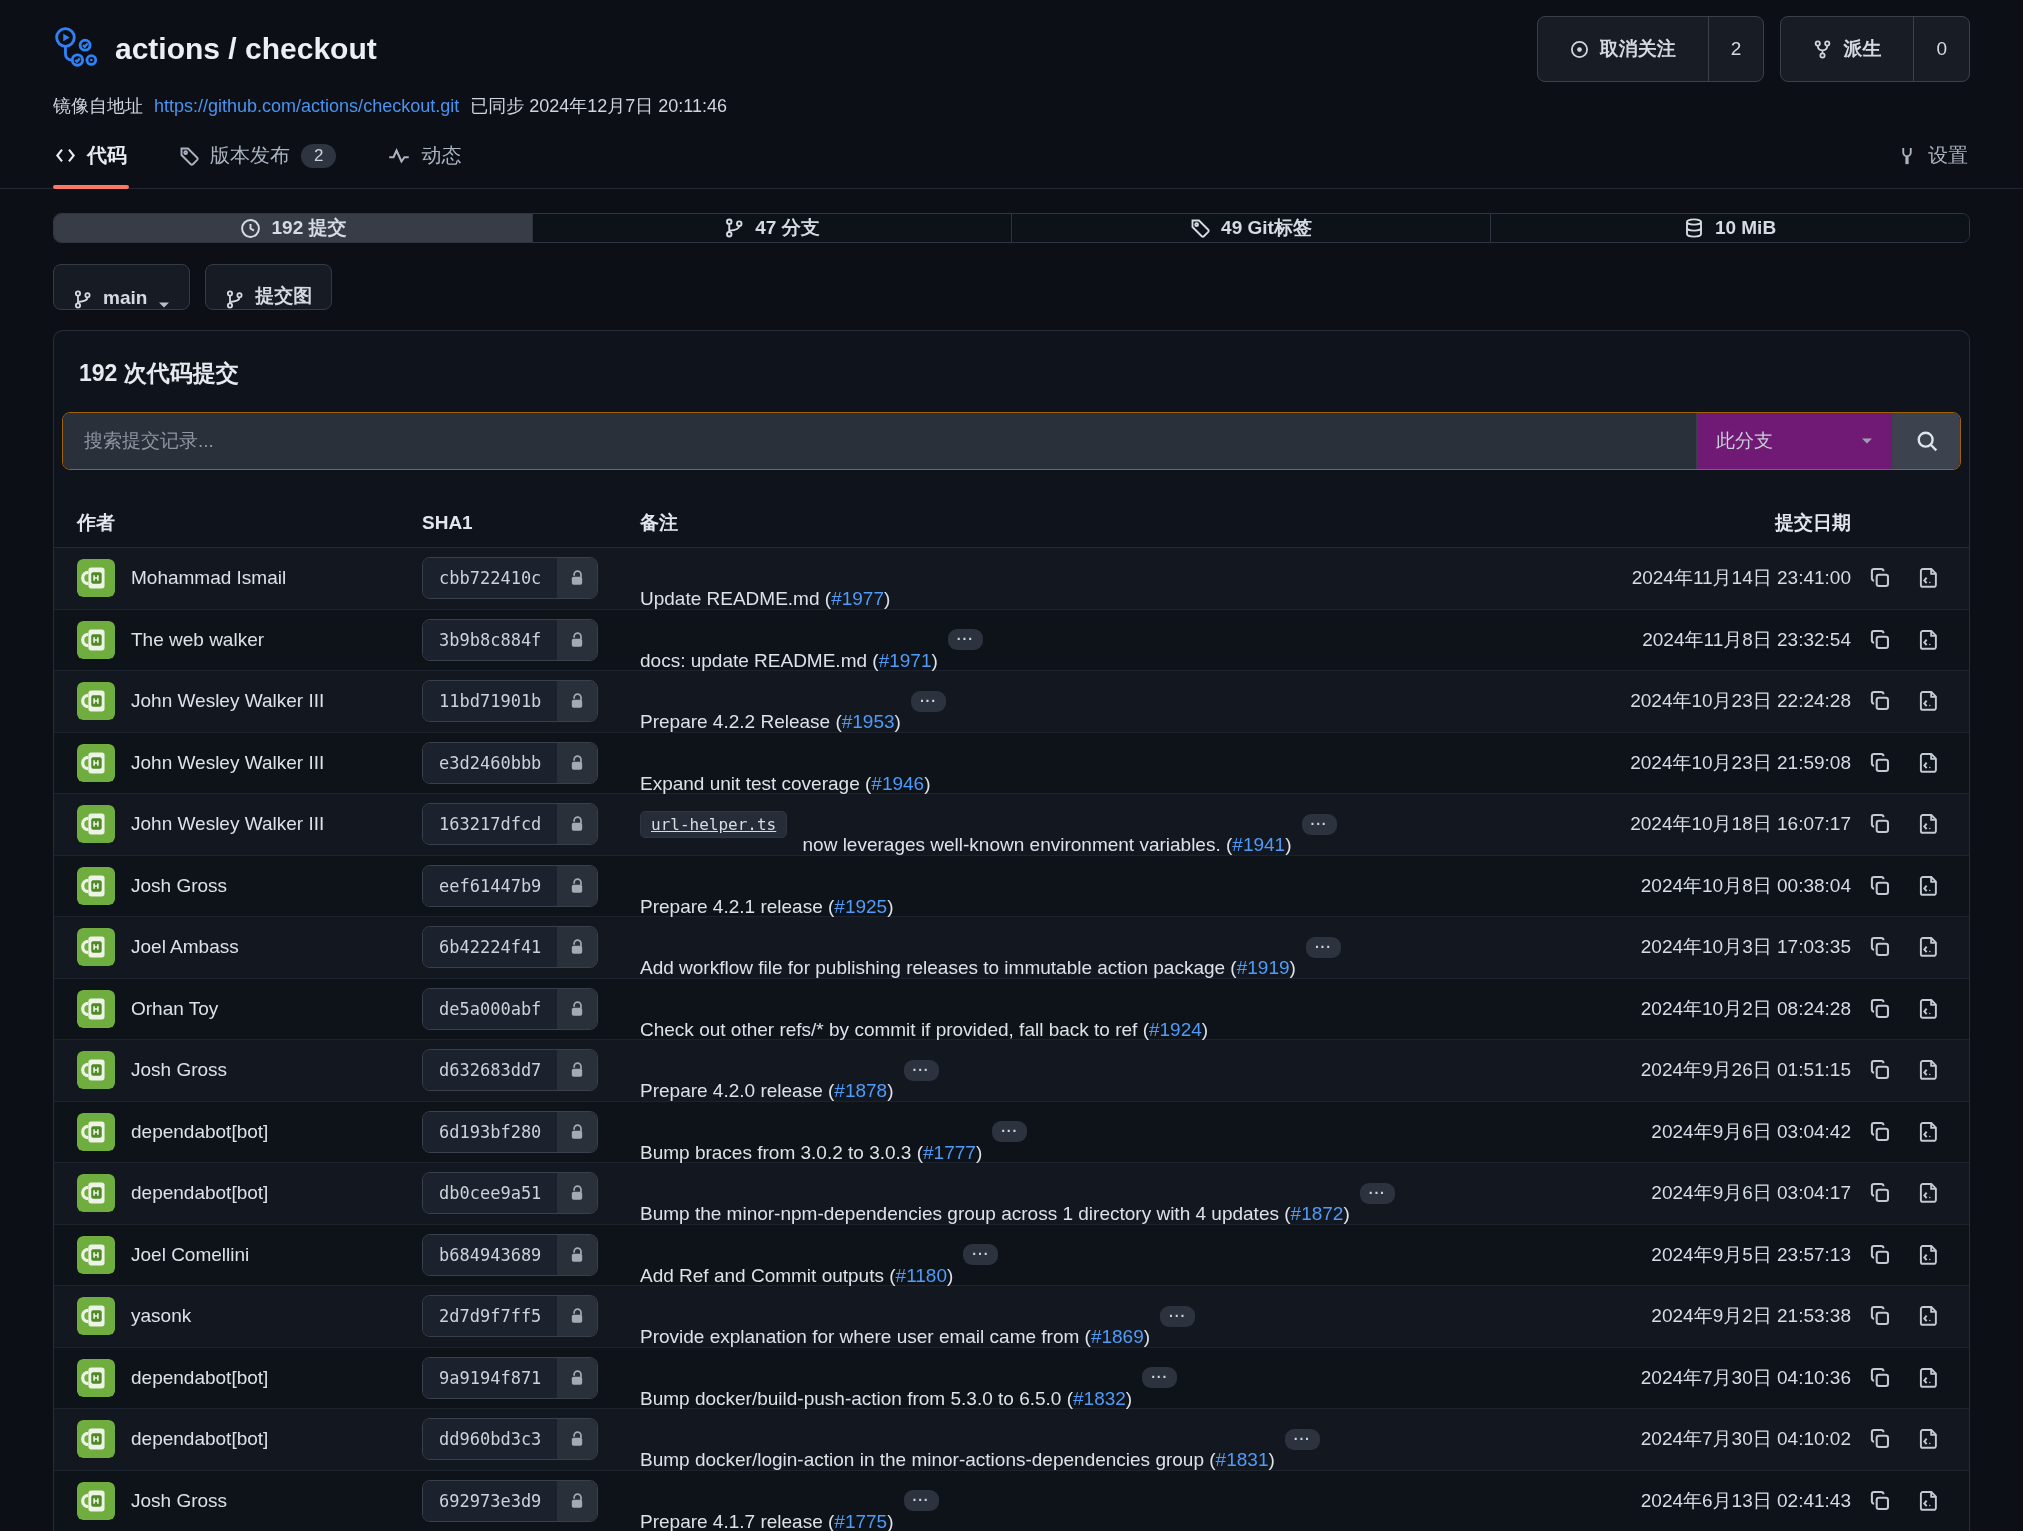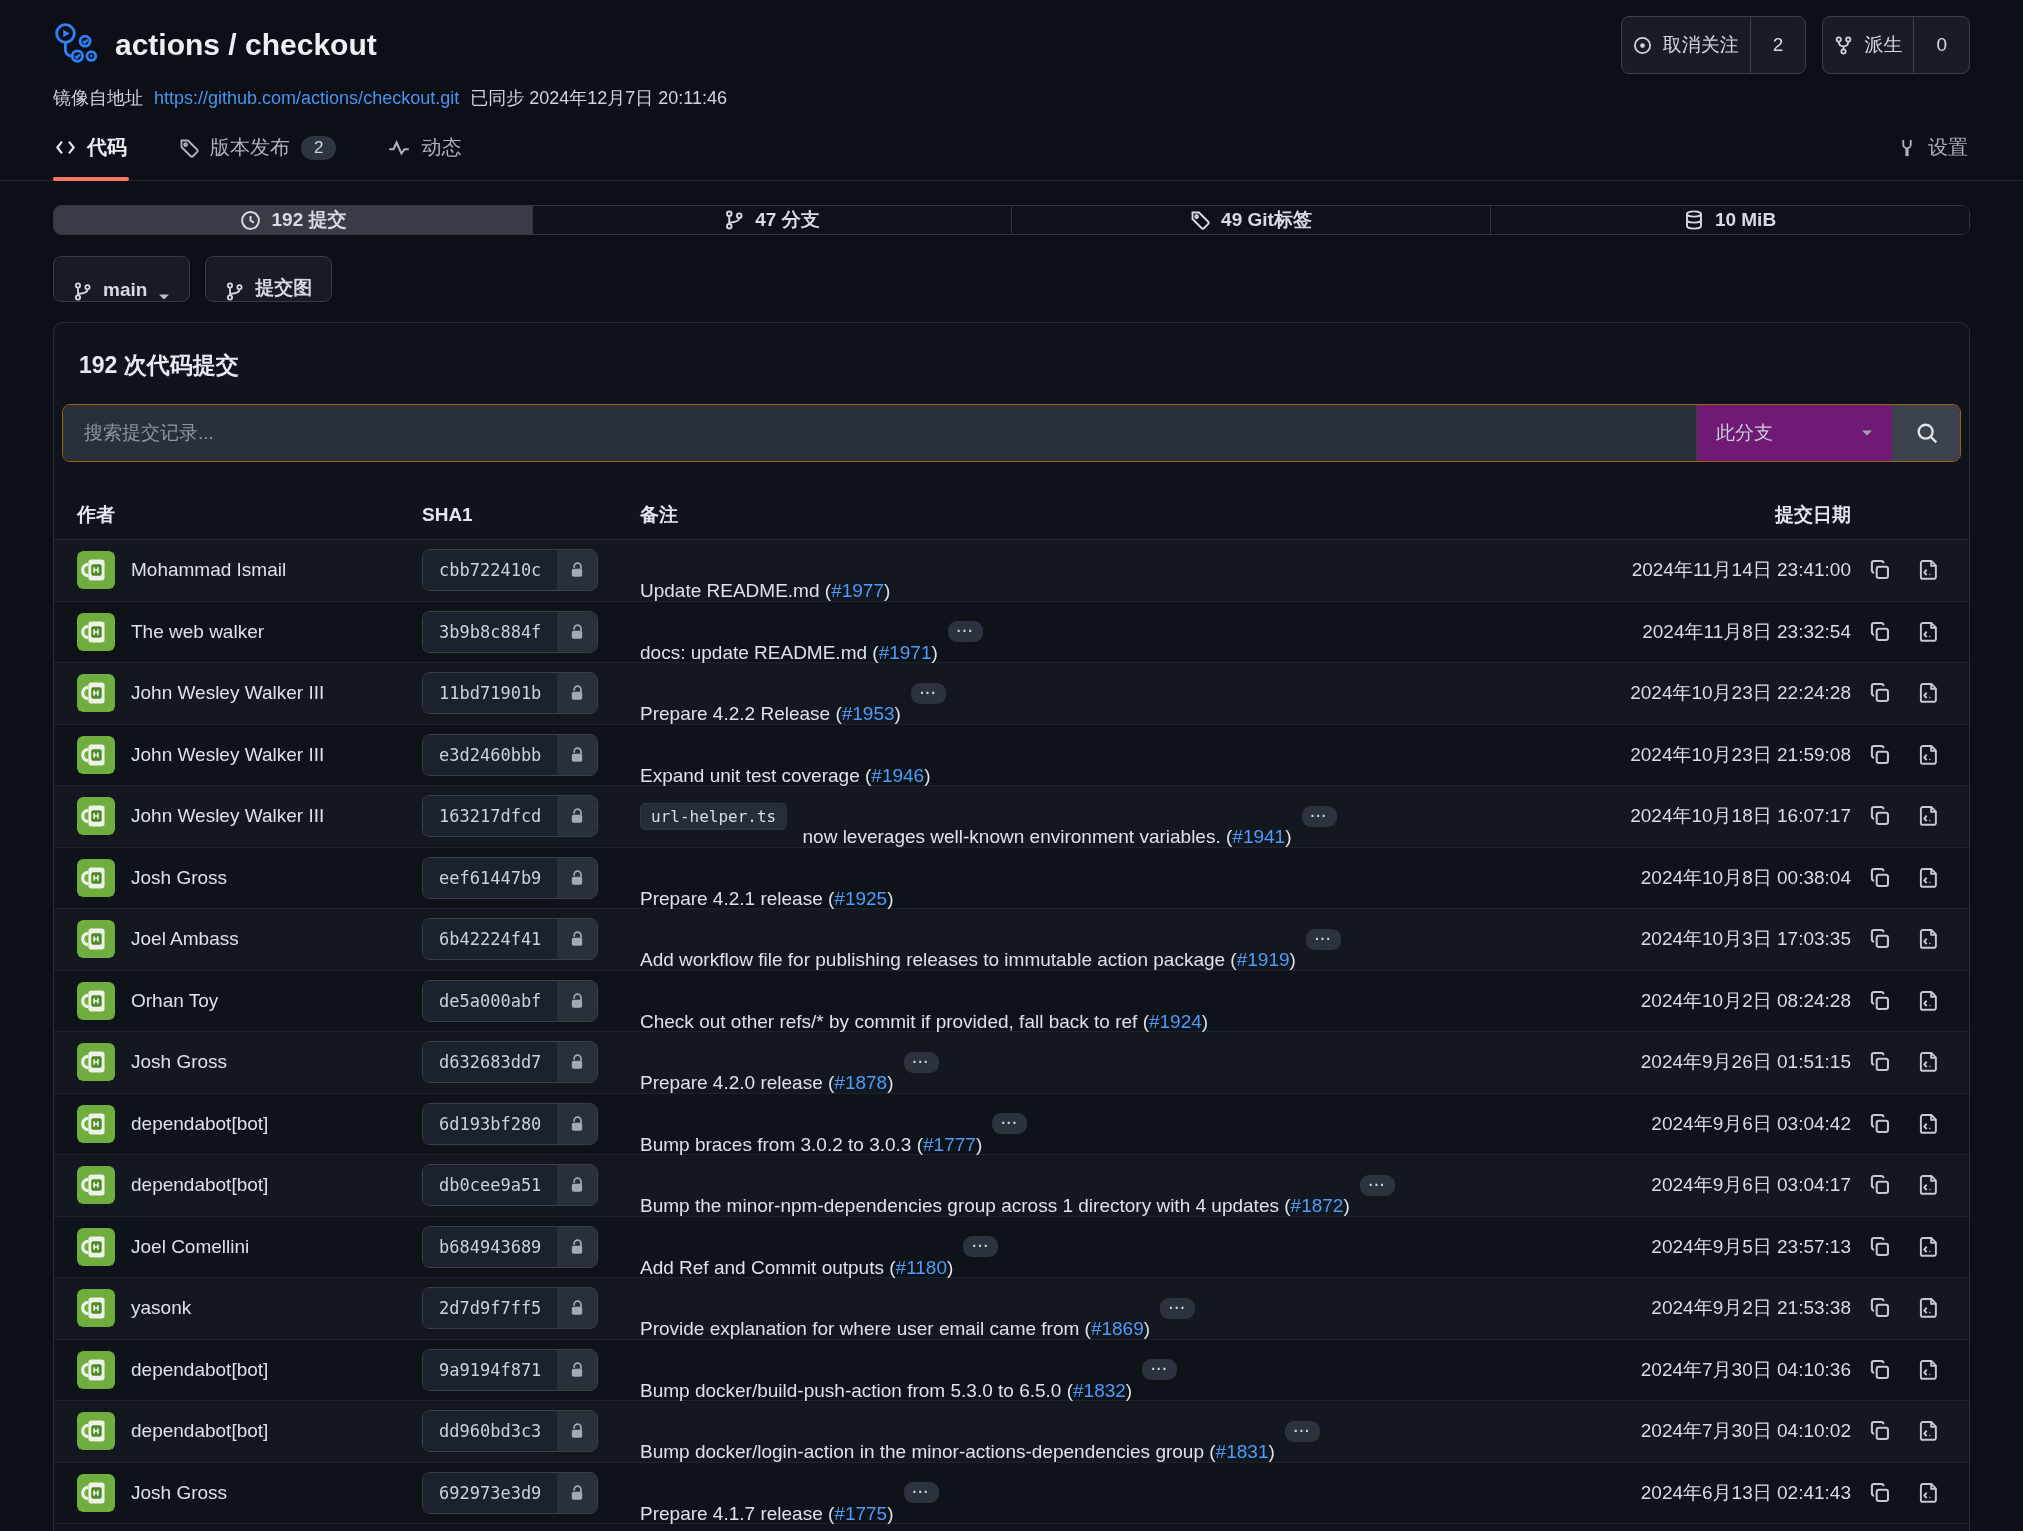--- a/index.html
+++ b/index.html
@@ -11,21 +11,21 @@
     color:#d5dae2;
     -webkit-font-smoothing:antialiased;
   }
   svg { display:block; }
 
   
   .top-header { display:flex; justify-content:space-between; align-items:center; padding:16px 53px 0; }
   .repo-title { display:flex; align-items:center; gap:16px; font-size:30px; font-weight:700; color:#eceff3; }
   .header-buttons { display:flex; gap:16px; }
   .hdr-btn { display:flex; align-items:stretch; border:1px solid #3a414c; border-radius:8px; background:#171c25; color:#d5dae2; font-size:19px; cursor:pointer; }
-  .hdr-btn .main { display:flex; align-items:center; gap:11px; padding:0 11px; height:56px; }
+  .hdr-btn .main { display:flex; align-items:center; gap:11px; padding:0 32px; height:64px;font-weight:bold; }
   .hdr-btn .count { display:flex; align-items:center; padding:0 22px; border-left:1px solid #3a414c; }
 
   
   .mirror-line { padding:12px 53px 0; font-size:18px; color:#cfd5de; }
   .mirror-line a { color:#4a93ef; text-decoration:none; }
   .mirror-line .sep { display:inline-block; width:6px; }
 
   
   .tab-bar { display:flex; align-items:flex-end; gap:48px; padding:0 53px; margin-top:10px; border-bottom:1px solid #232933; }
   .tab { position:relative; display:flex; align-items:center; gap:11px; font-size:20px; color:#aab3bf; padding:14px 2px 19px; cursor:pointer; }
@@ -66,21 +66,21 @@
   .author-cell { display:flex; align-items:center; gap:16px; padding-left:23px; color:#dde1e8; white-space:nowrap; overflow:hidden; }
   .avatar { width:38px; height:38px; border-radius:6px; flex:0 0 auto; }
 
   .sha-btn { display:inline-flex; align-items:stretch; height:42px; border:1px solid #39404c; border-radius:8px; overflow:hidden; cursor:pointer; }
   .sha-text { display:flex; align-items:center; padding:0 16px; background:#1c222d; font-family:"DejaVu Sans Mono","Liberation Mono",monospace; font-size:17px; color:#ccd2da; }
   .sha-lock { display:flex; align-items:center; justify-content:center; width:40px; background:#293039; }
 
   .msg-cell { display:flex; align-items:center; gap:10px; white-space:nowrap; overflow:hidden; color:#dde1e8; padding-right:16px; }
   .msg-text { white-space:pre; overflow:hidden; text-overflow:ellipsis;margin-top:42px; }
   .msg-link { color:#4f9cf8; text-decoration:none; cursor:pointer; }
-  .code-span { font-family:"DejaVu Sans Mono","Liberation Mono",monospace; font-size:16px; background:#262d38; border:1px solid #2e3540; padding:3px 10px; border-radius:5px; color:#d8dde4; }
+  .code-span { font-family:"DejaVu Sans Mono","Liberation Mono",monospace; font-size:16px; background:#262d38; border:1px solid #2e3540; padding:3px 10px; border-radius:5px; color:#d8dde4;text-decoration:underline; }
   .more-btn { flex:0 0 auto; background:#2c323e; border:none; border-radius:9px; padding:0 9px; height:21px; font-size:14px; font-weight:700; letter-spacing:1px; color:#d0d6de; cursor:pointer; line-height:19px; }
 
   .date-cell { text-align:right; color:#d6dde6; white-space:nowrap; }
   .actions-cell { display:flex; justify-content:flex-end; align-items:center; gap:27px; padding-right:29px; }
   .row-icon { cursor:pointer; }
 </style>
 </head>
 <body>
 
 <div class="top-header">

